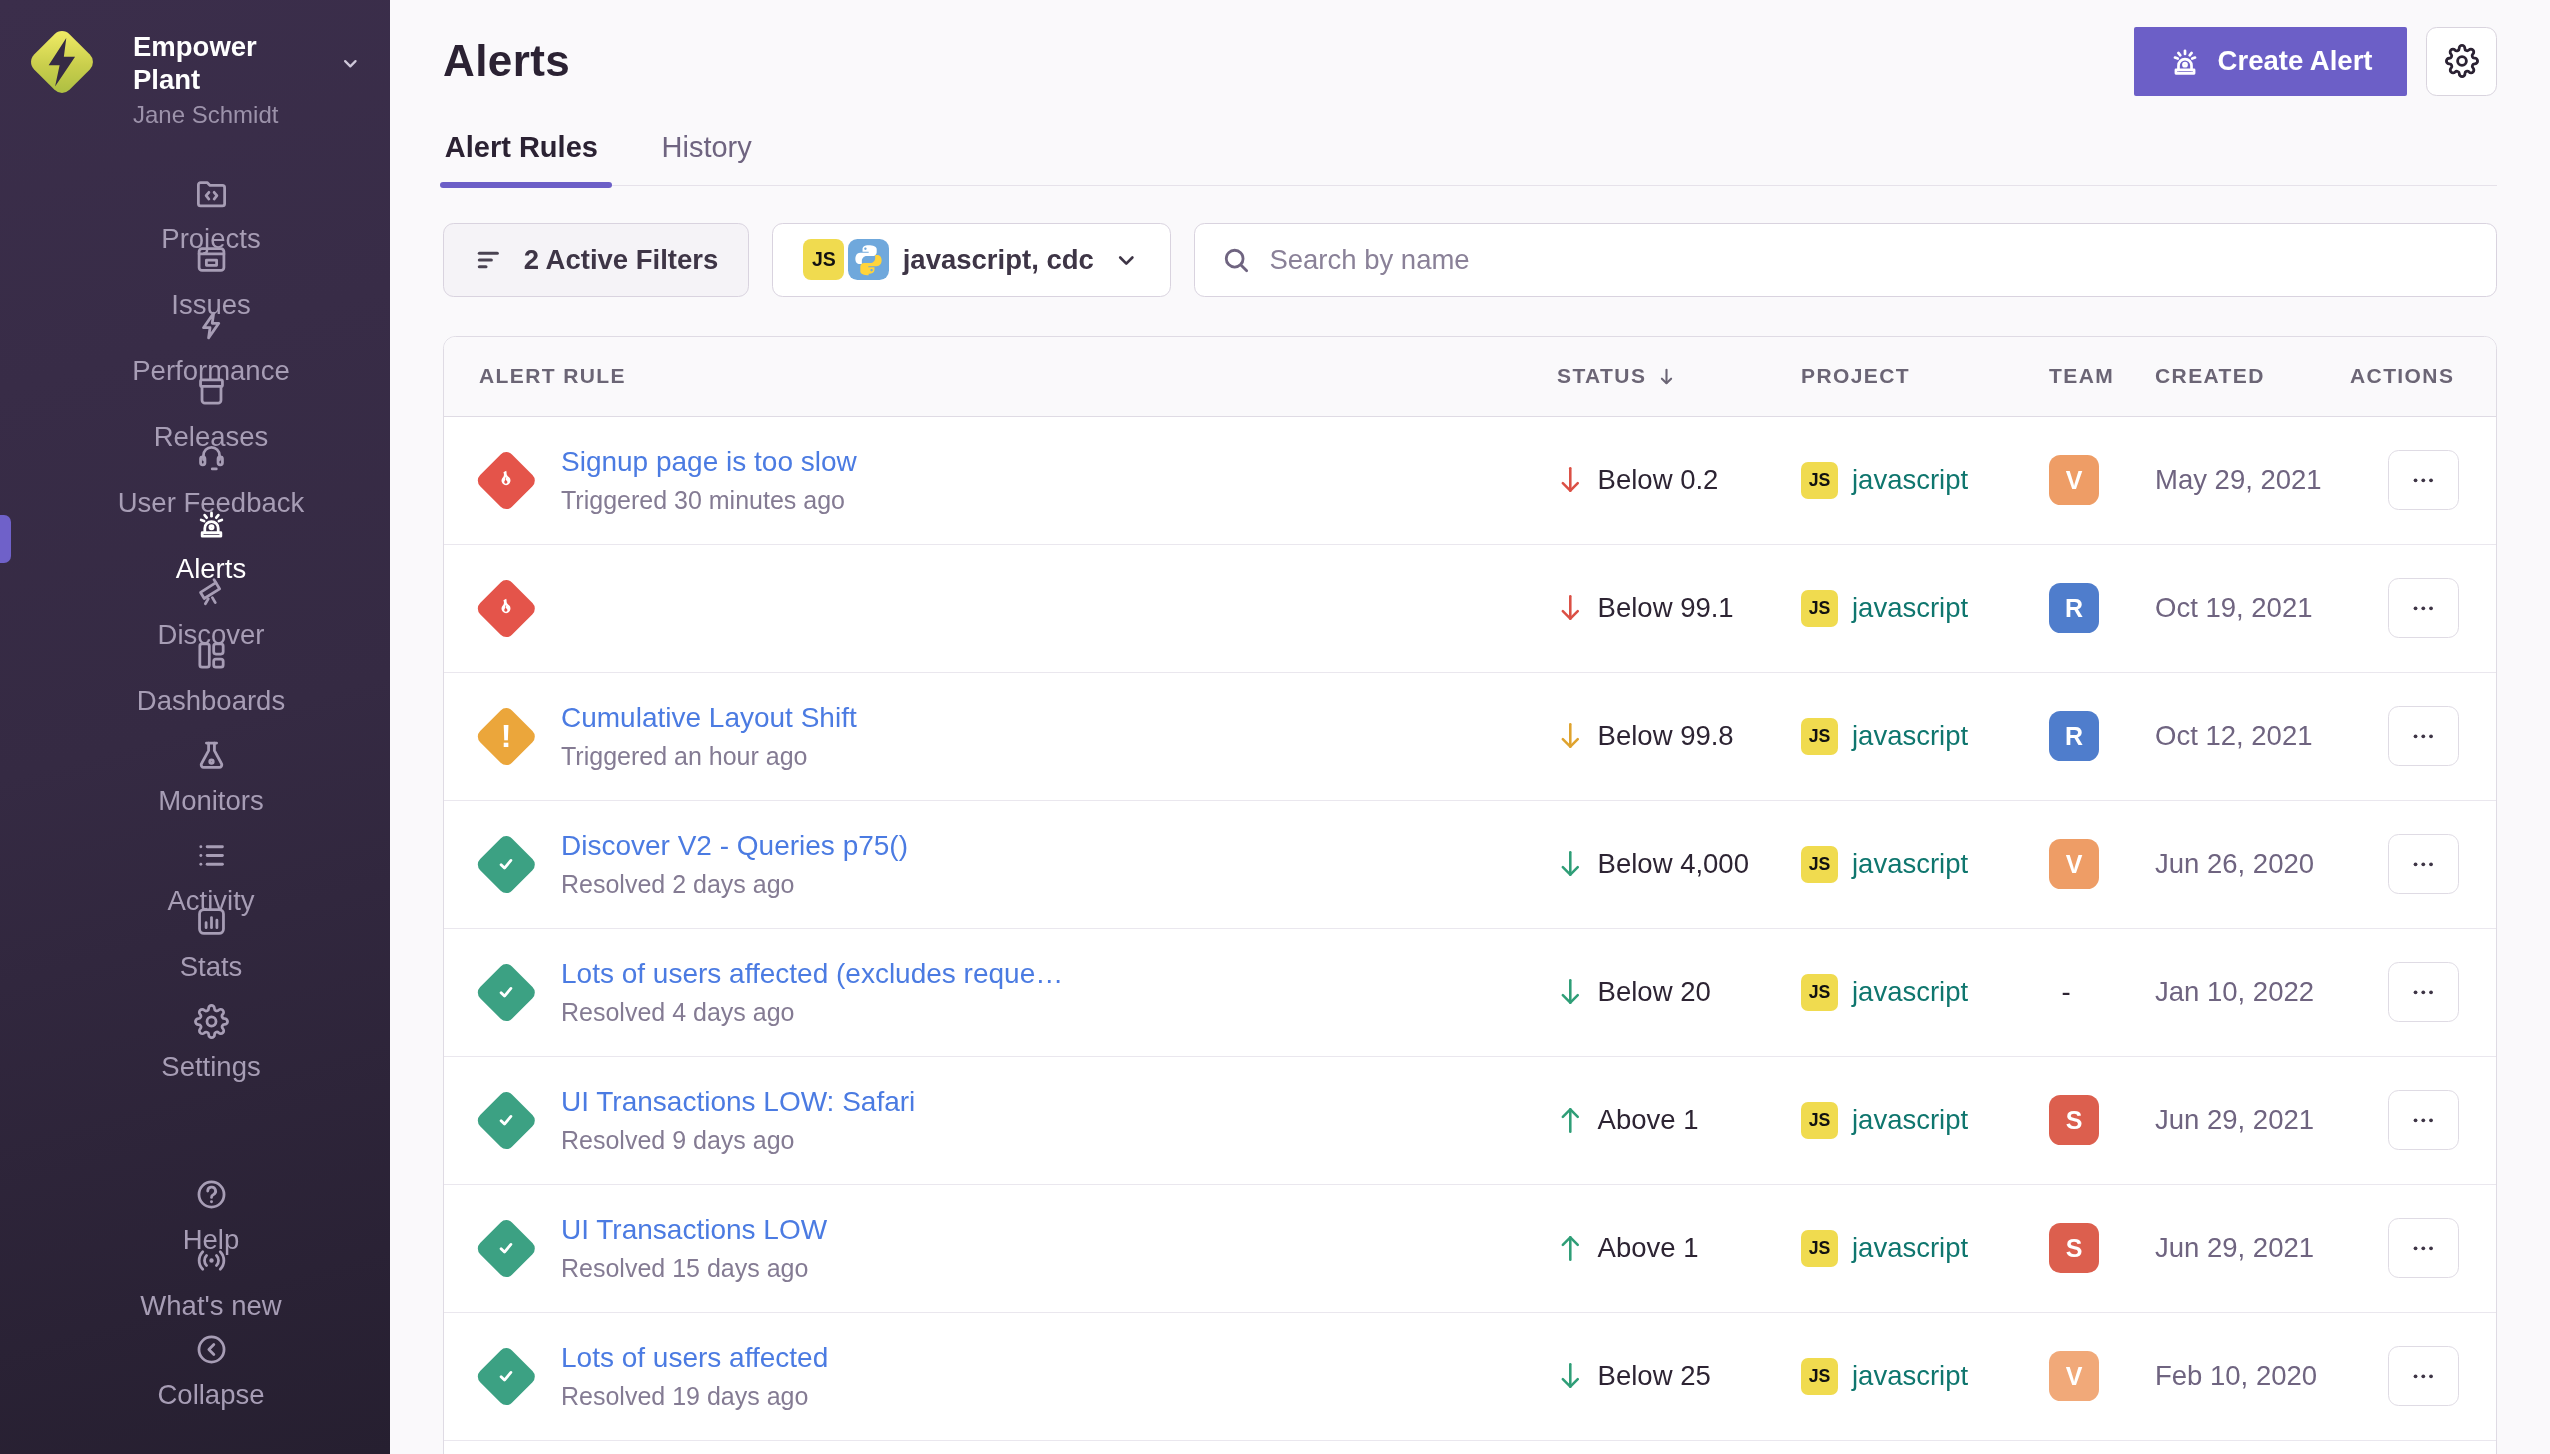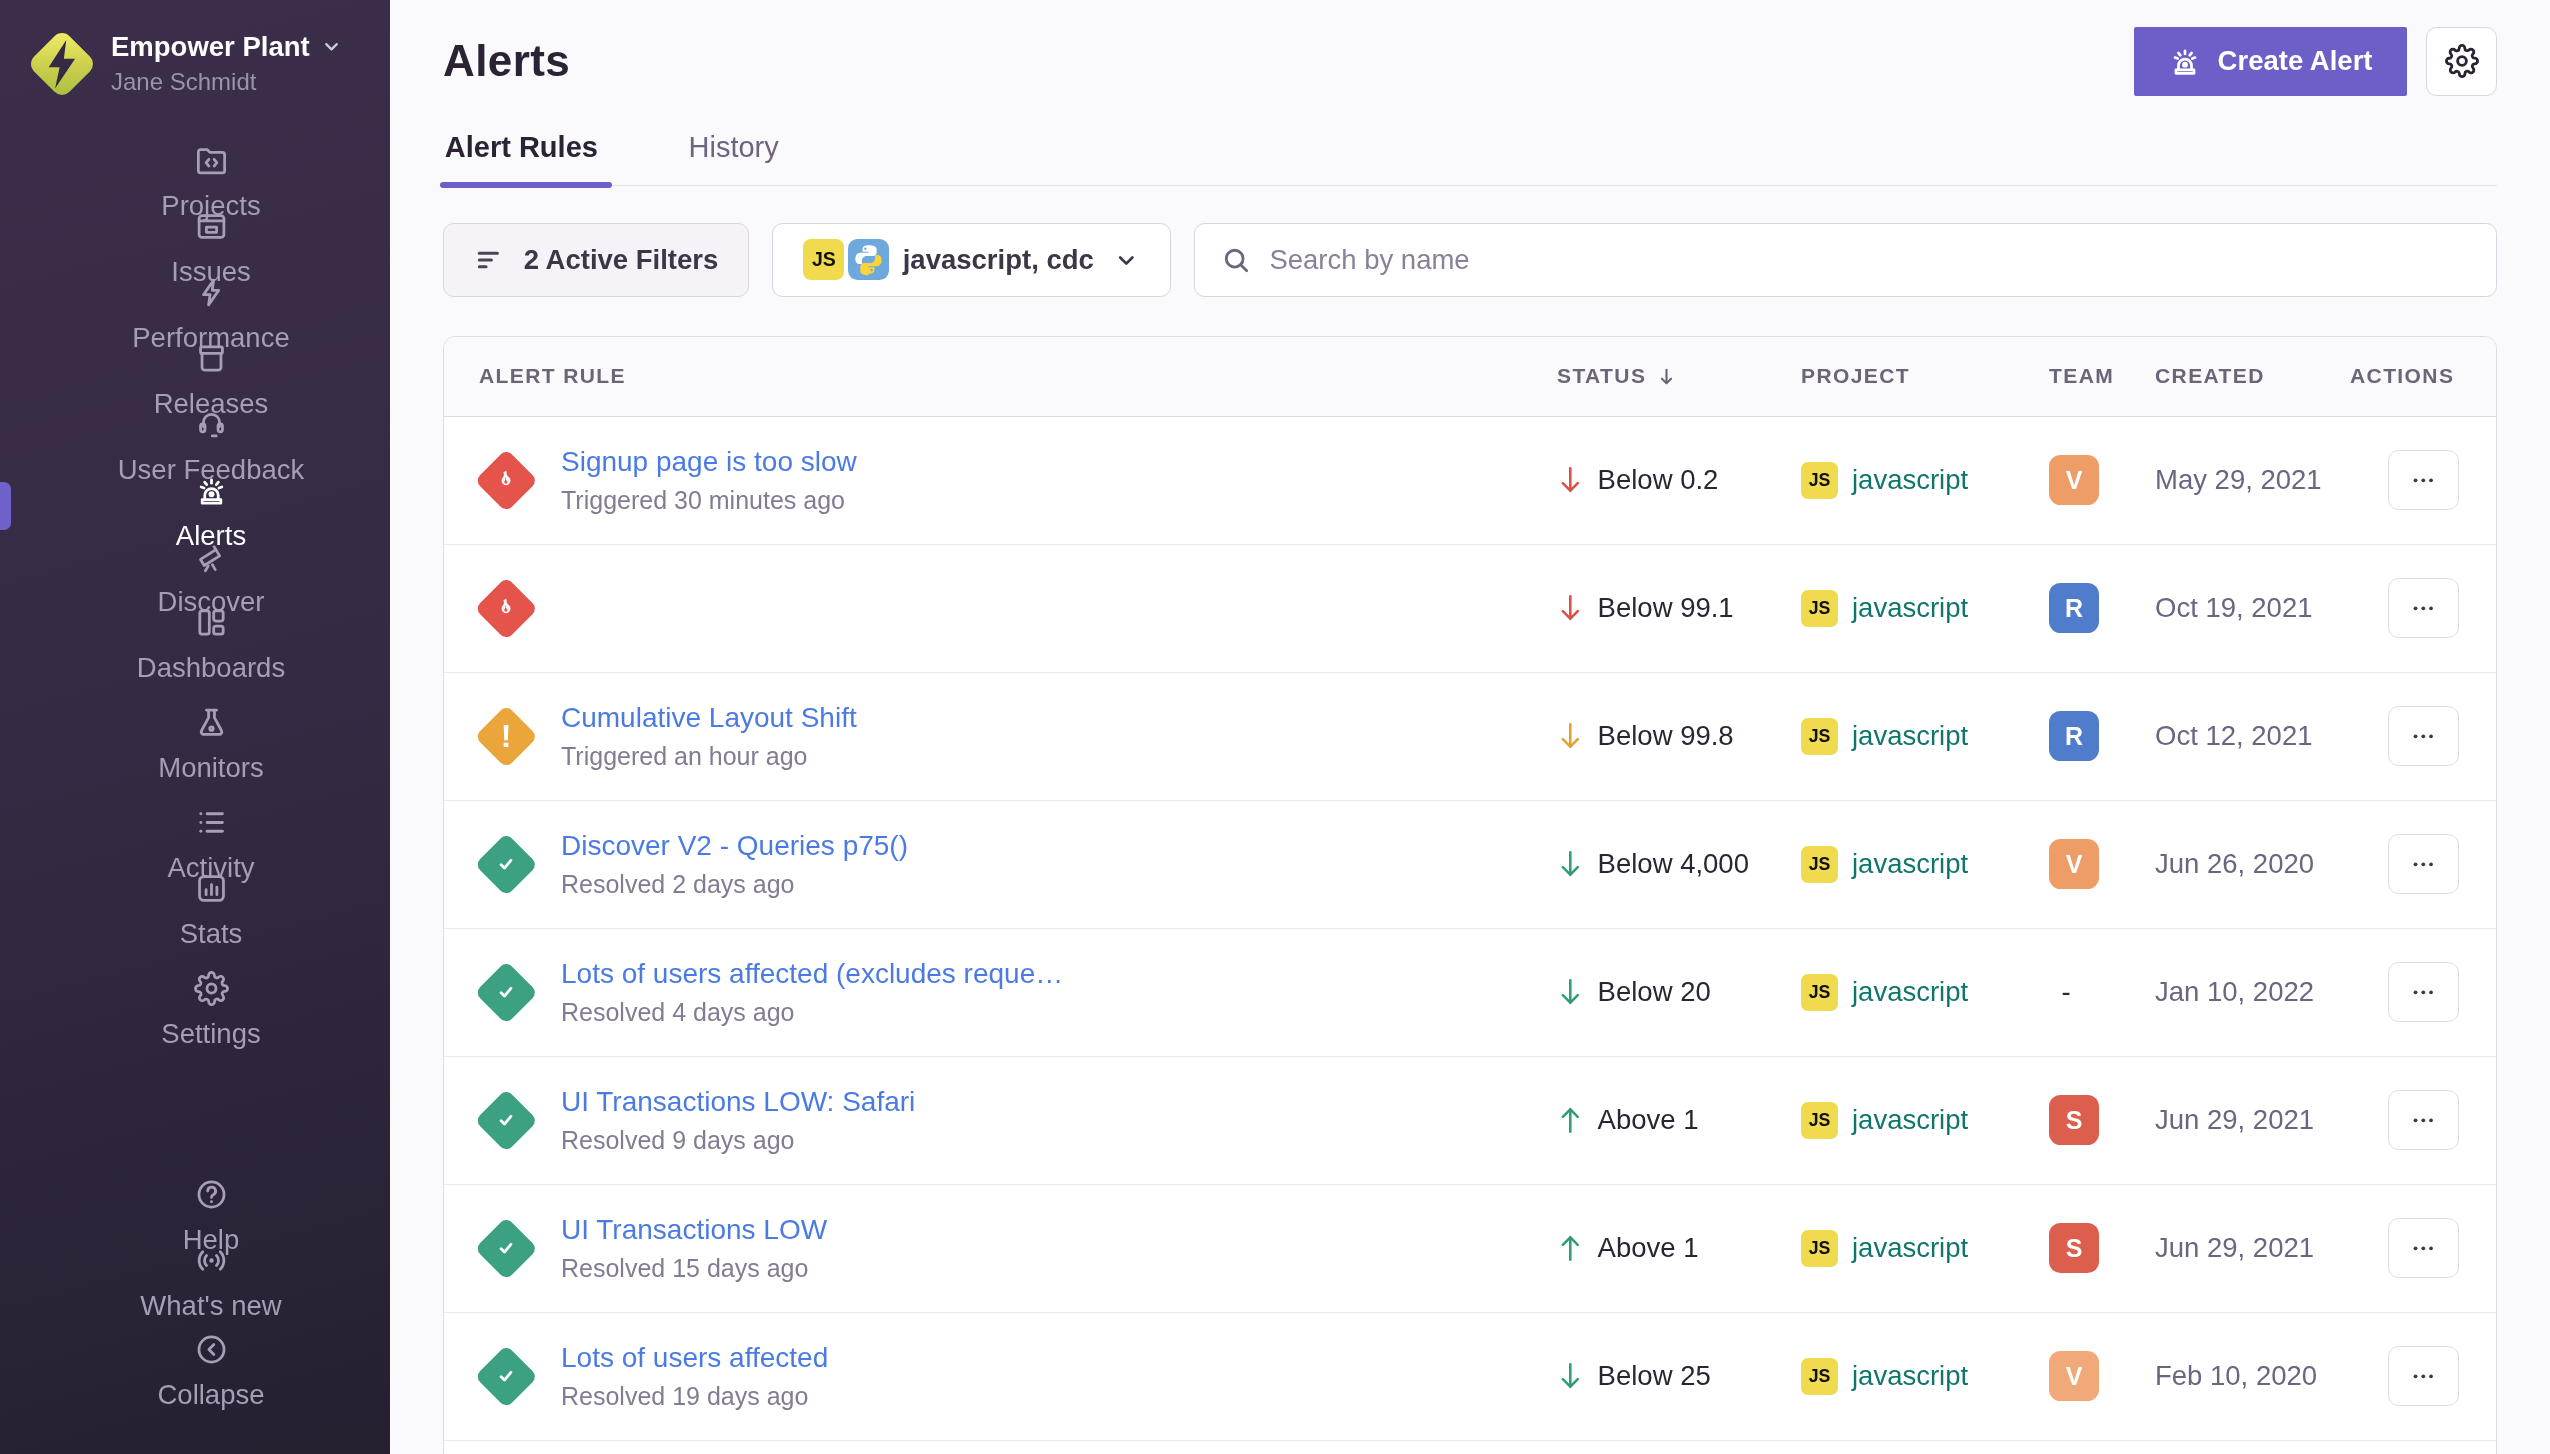--- a/index.html
+++ b/index.html
@@ -3,21 +3,21 @@
 <meta charset="utf-8">
 <style>
   * { box-sizing: border-box; margin: 0; padding: 0; }
   html,body { width:2550px; height:1454px; overflow:hidden; }
   body { font-family:"Liberation Sans", sans-serif; background:#FAF9FB; color:#2D2433; }
 
   
   .sidebar { position:fixed; left:0; top:0; width:390px; height:100%;
     background:linear-gradient(165deg,#41335290 0%,#3B2E4B 0%,#352A43 50%,#261F30 100%), #352A43;
     color:#A79DB5; display:flex; flex-direction:column; }
-  .org { display:flex; align-items:center; gap:17px; padding:30px 28px 8.9px 30px; }
+  .org { display:flex; align-items:flex-start; gap:39px; padding:30px 28px 8.9px 30px; }
   .logo { position:relative; width:64px; height:64px; flex:none; }
   .logo .diamond { position:absolute; inset:7px; border-radius:10.6px; transform:rotate(45deg);
     background:linear-gradient(135deg,#EDE963 10%,#C9CE4C 55%,#A9BD41 100%); }
   .logo svg { position:absolute; inset:0; width:100%; height:100%; }
   .org-meta { line-height:1.2; }
   .org-name-row { display:flex; align-items:center; gap:10.6px; }
   .org-name { font-size:27.5px; font-weight:700; color:#FFFFFF; }
   .org-chevron { width:23px; height:23px; color:#CFC8DA; }
   .org-user { font-size:24px; color:#9C92AA; margin-top:5.3px; }
 
@@ -40,21 +40,21 @@
   .head-actions { display:flex; gap:19.5px; }
   .btn-primary { display:flex; align-items:center; gap:16px; height:69px; padding:0 34px;
     background:#6C5FC7; color:#fff; border:none; border-radius:2px;
     font-family:inherit; font-size:27.5px; font-weight:700; cursor:pointer; }
   .btn-primary .icon { width:34px; height:34px; display:flex; }
   .btn-icon { width:71px; height:69px; background:#fff; border:1.8px solid #D9D4DE;
     border-radius:10.6px; display:flex; align-items:center; justify-content:center;
     color:#2B2233; cursor:pointer; }
   .btn-icon .icon { width:34px; height:34px; display:flex; }
 
-  .tabs { display:flex; gap:87px; margin-top:30px; border-bottom:1.8px solid #E6E2EA;align-items:flex-end; }
+  .tabs { display:flex; gap:60px; margin-top:30px; border-bottom:1.8px solid #E6E2EA;align-items:flex-end; }
   .tab { position:relative; font-size:29px; color:#6F6480; padding:5.3px 1.8px 21px 1.8px; cursor:pointer; }
   .tab.active { color:#2B2233; font-weight:600; }
   .tab.active::after { content:""; position:absolute; left:-3.5px; right:-12.4px; bottom:-3.5px;
     height:6.2px; border-radius:3.5px; background:#6C5FC7; }
 
   .filter-bar { display:flex; gap:23px; margin-top:37px; }
   .pill { display:flex; align-items:center; gap:17.7px; height:74px; padding:0 30px;
     border:1.8px solid #D9D3DF; border-radius:10.6px; font-size:27.5px; font-weight:600;
     color:#3E3546; cursor:pointer; background:#F5F3F7; }
   .pill .icon { width:32px; height:32px; display:flex; color:#4A4352; }

